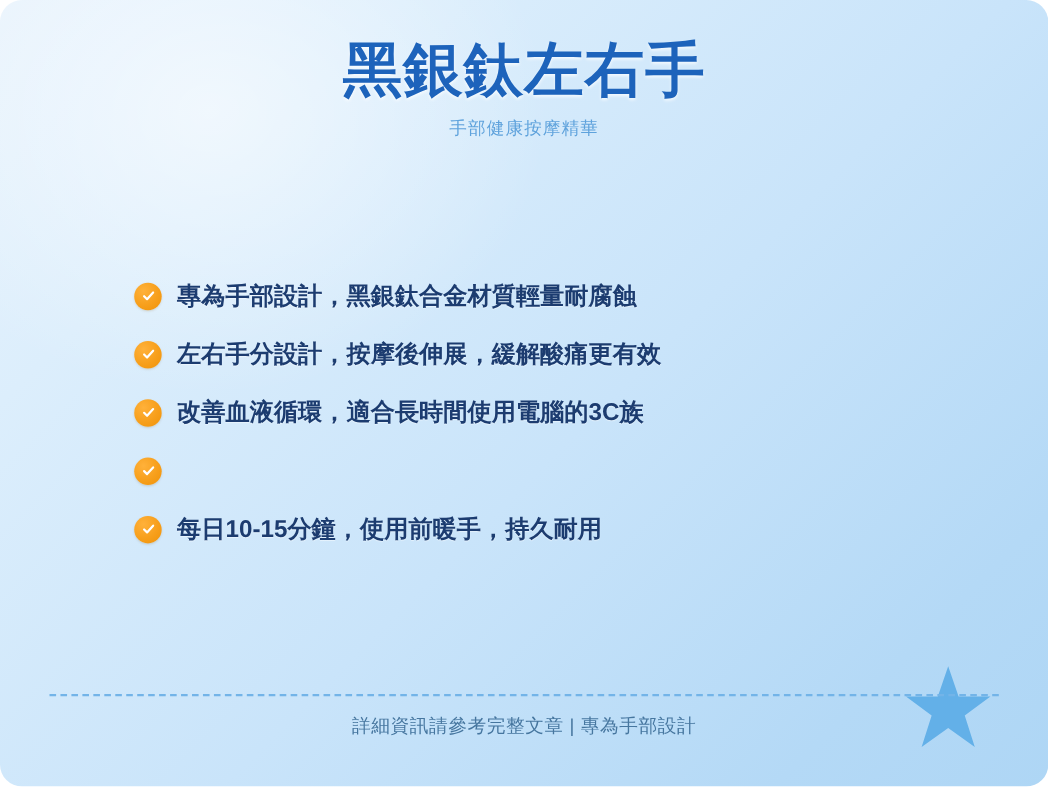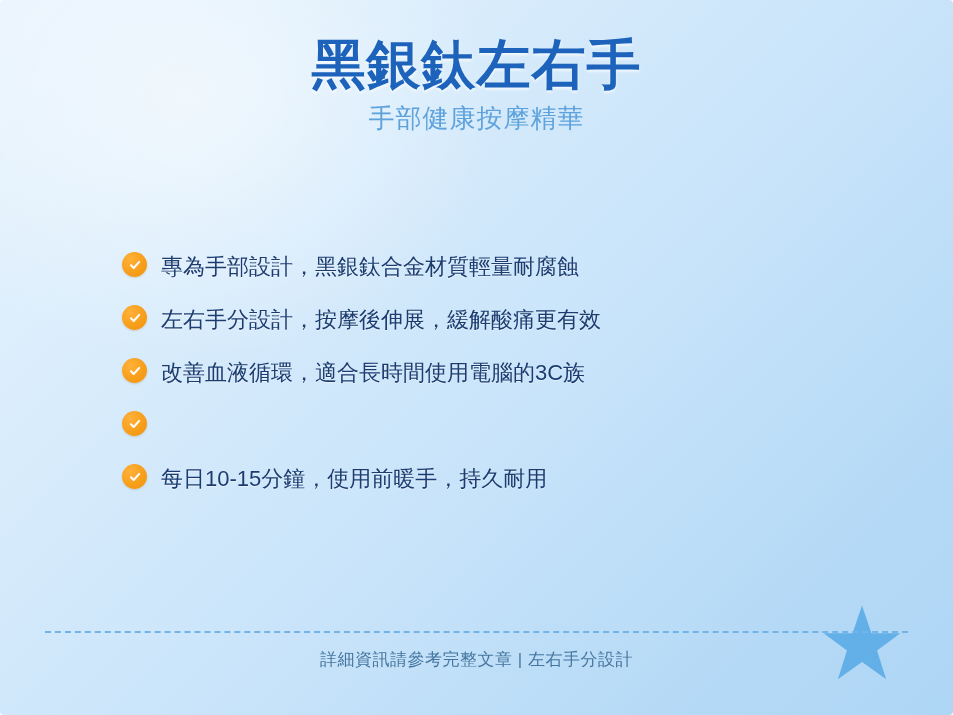--- a/index.html
+++ b/index.html
@@ -13,21 +13,21 @@
     height: 715px;
     overflow: hidden;
     font-family: "Liberation Sans", "DejaVu Sans", sans-serif;
   }
 
   .slide-card {
     position: relative;
     width: 953px;
     height: 715px;
     box-sizing: border-box;
-    border-radius: 4px;
+    border-radius: 20px;
     overflow: hidden;
     background: linear-gradient(135deg, #e8f3fd 0%, #dceefc 22%, #c9e4fa 55%, #b4d9f6 85%, #aed6f5 100%);
   }
 
   
   .bg-bloom {
     position: absolute;
     left: -120px;
     top: -160px;
     width: 620px;
@@ -51,40 +51,42 @@
     font-size: 54px;
     line-height: 62px;
     font-weight: bold;
     color: #1d63bb;
     letter-spacing: 1px;
     text-shadow: 0 2px 3px rgba(255,255,255,0.75);
   }
   .slide-subtitle {
     margin: 0;
     padding-top: 10px;
-    font-size: 26px;
+    font-size: 16px;
     line-height: 26px;
     font-weight: normal;
     color: #5ea2dc;
     letter-spacing: 1px;
   }
 
   
   .bullet-list {
     position: absolute;
     left: 122px;
     top: 252px;
     margin: 0;
     padding: 0;
     list-style: none;
   }
   .bullet-item {
     display: flex;
+    align-items: center;
     height: 34px;
     margin-bottom: 19px;
+    font-weight: bold;
   }
   .bullet-item:last-child { margin-bottom: 0; }
 
   .check-badge {
     flex: 0 0 auto;
     width: 25px;
     height: 25px;
     border-radius: 50%;
     background: radial-gradient(circle at 34% 30%, #ffb13a 0%, #f79f1b 55%, #ef9208 100%);
     box-shadow: 0 1px 2px rgba(120,80,0,0.18);
@@ -195,15 +197,15 @@
   </ul>
 
   <div class="deco-star">
     <svg width="80" height="80" viewBox="0 0 100 100" aria-hidden="true">
       <polygon points="50,2 61.8,36.6 98,36.6 68.8,58.2 80.2,94 50,72.4 19.8,94 31.2,58.2 2,36.6 38.2,36.6" fill="#63b0e8"></polygon>
     </svg>
   </div>
 
   <div class="footer-divider"></div>
 
-  <div class="footer-note">詳細資訊請參考完整文章 | 左右手分設計</div>
+  <div class="footer-note">詳細資訊請參考完整文章 | 專為手部設計</div>
 
 </div>
 
 </body></html>

